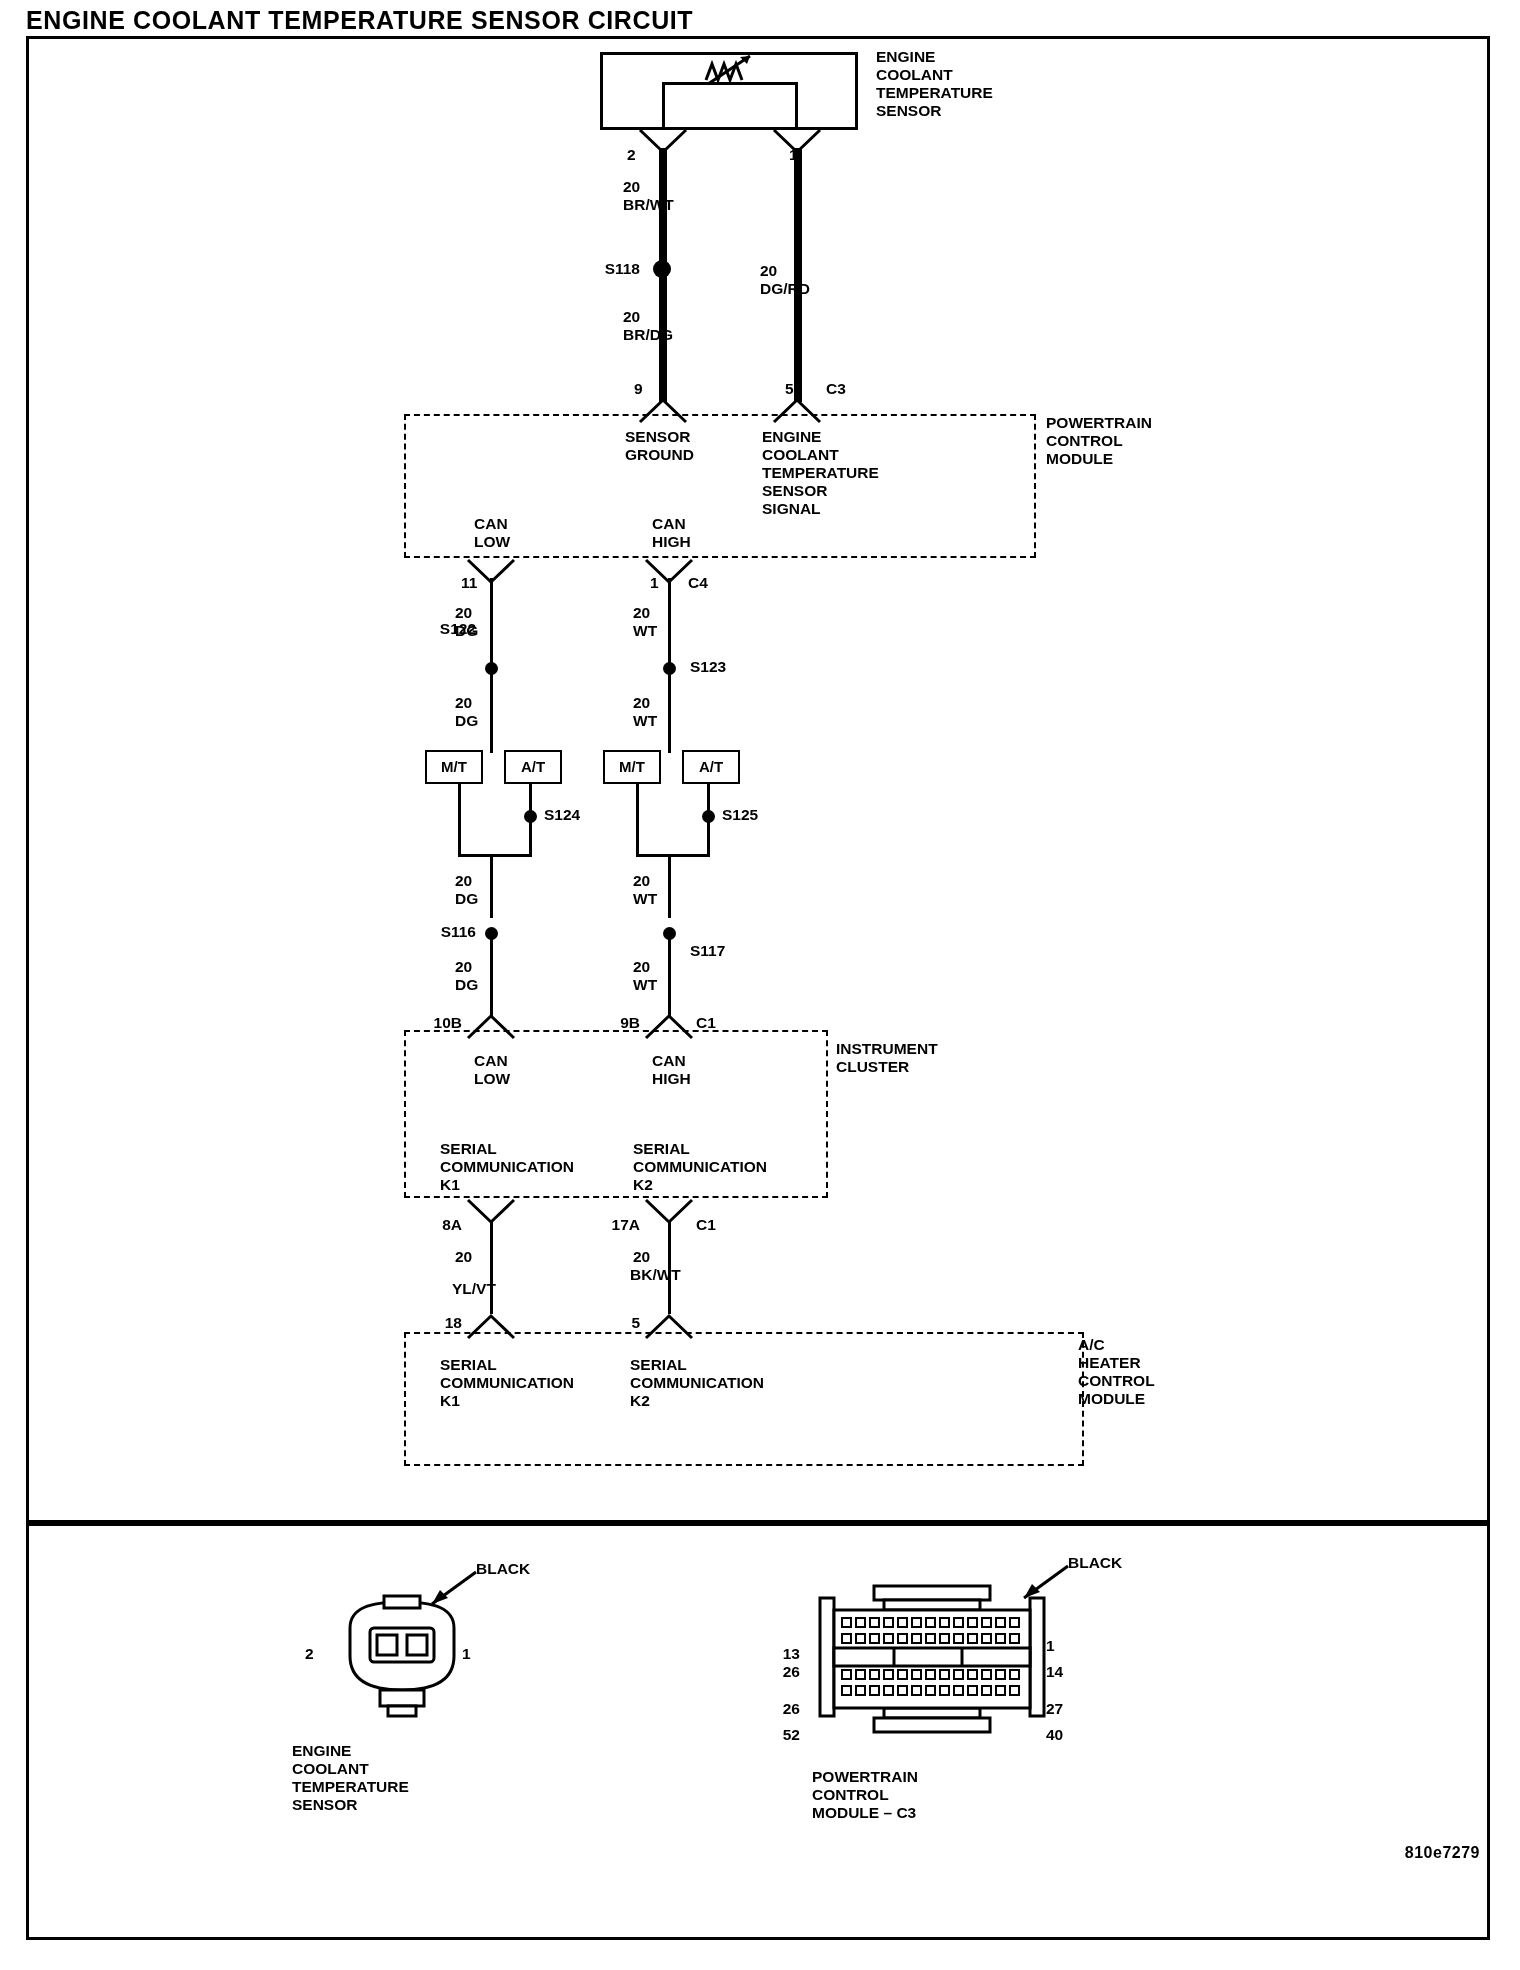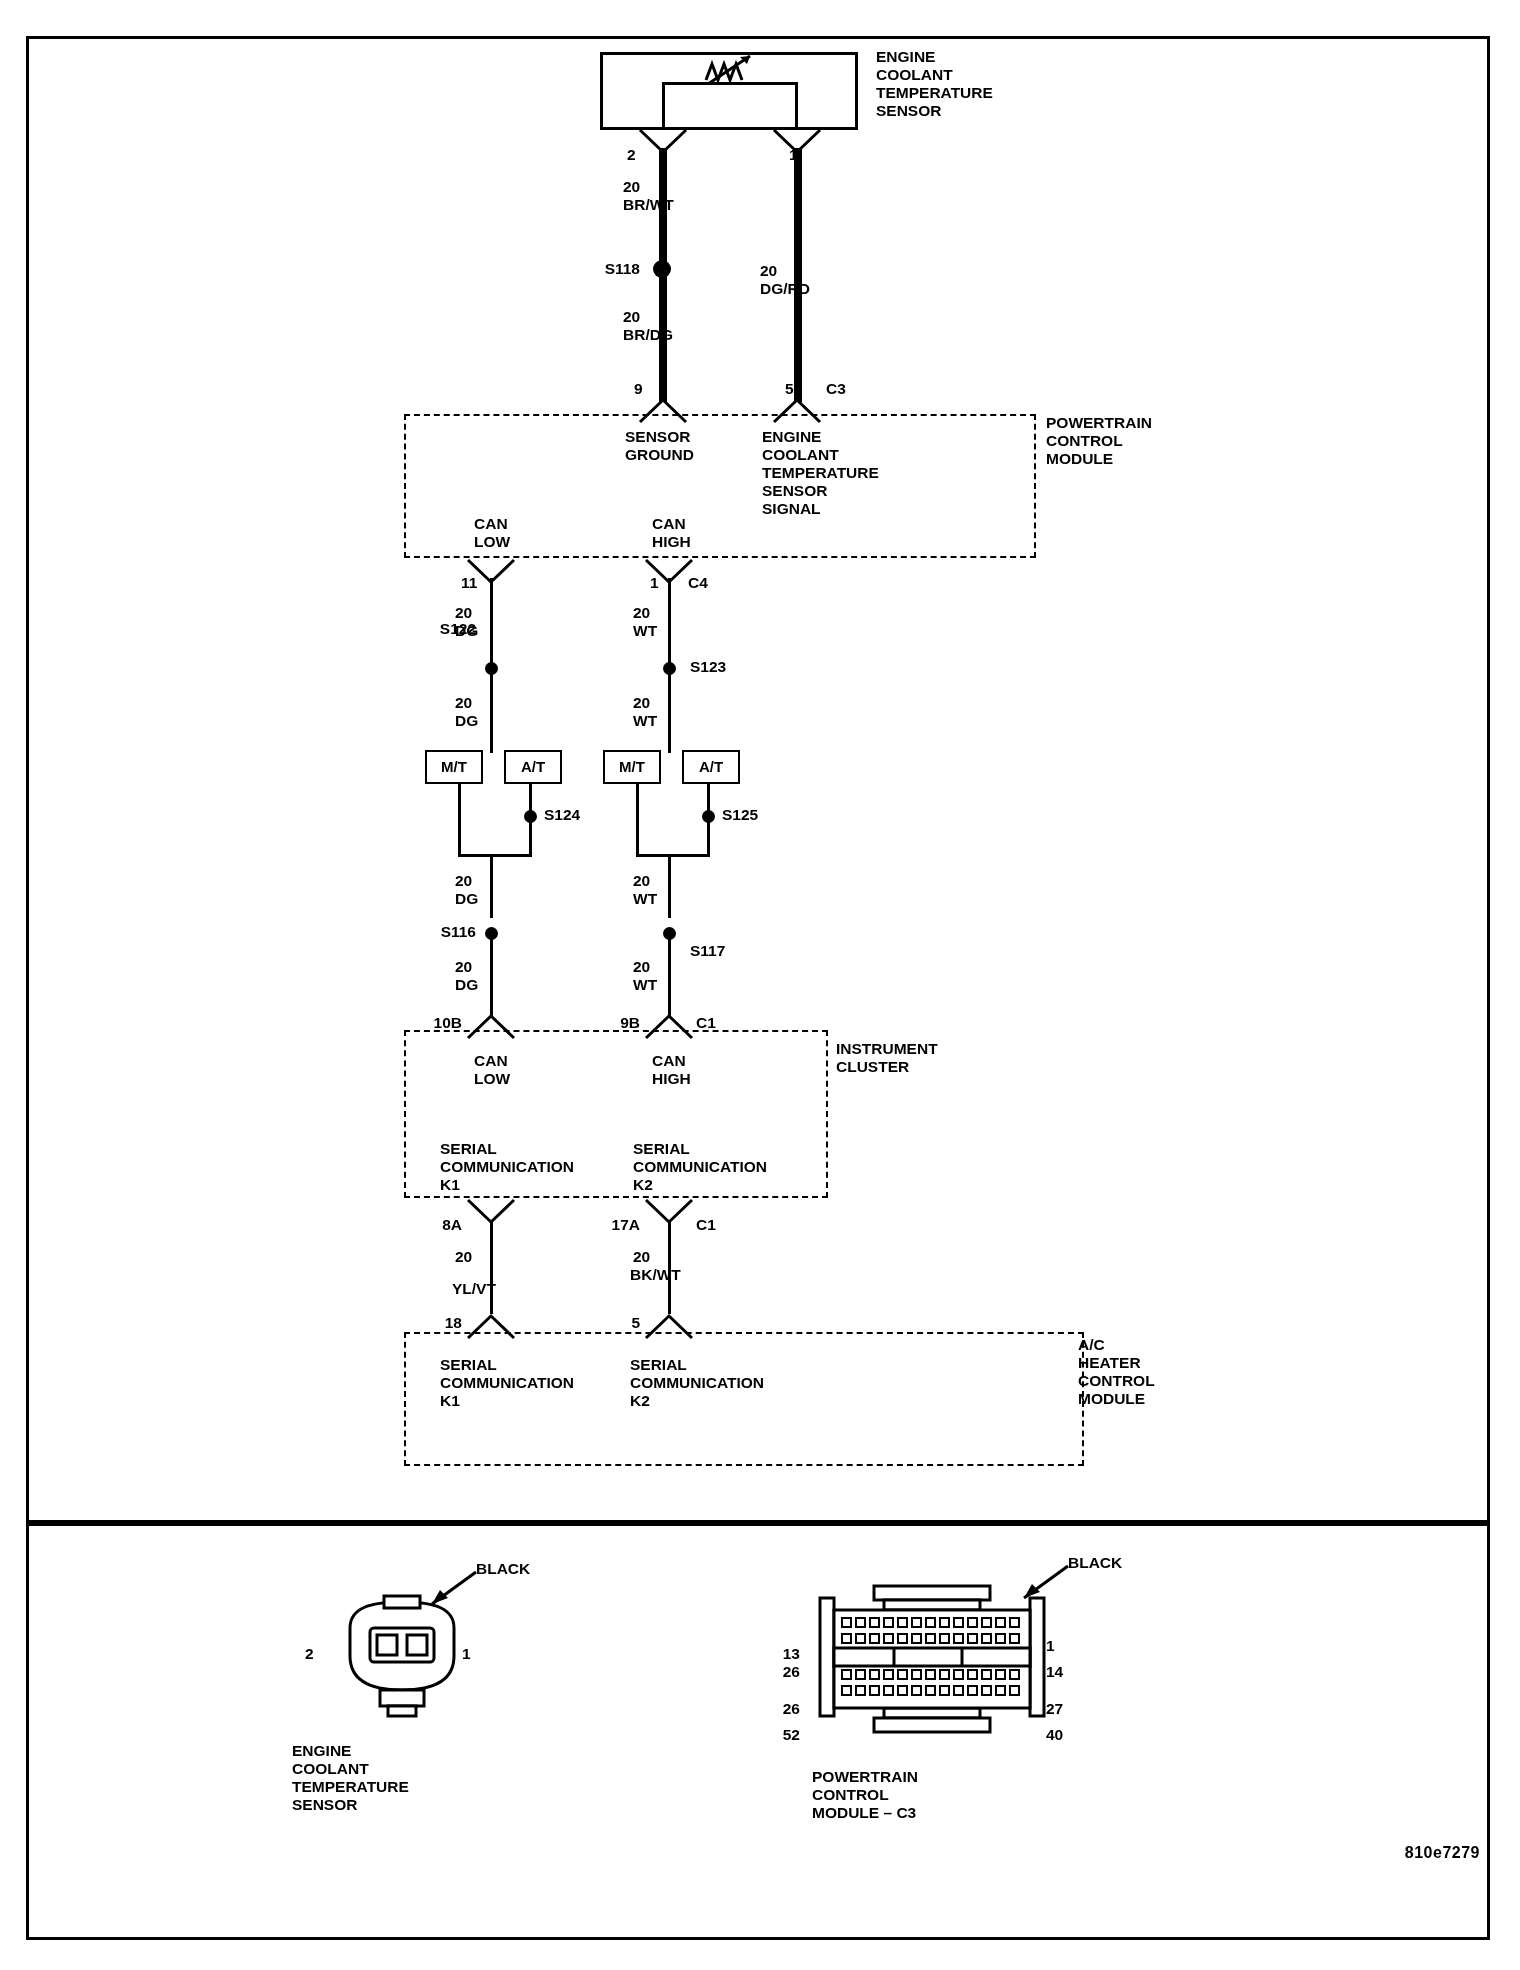--- a/index.html
+++ b/index.html
@@ -97,20 +97,21 @@
     font-weight: bold;
     letter-spacing: 0.5px;
     color: #000000;
   }
 </style>
 </head>
 <body>
 
 <div id="page">
 
+  <div id="title">ENGINE COOLANT TEMPERATURE SENSOR CIRCUIT</div>
   <div id="frame"></div>
   <div id="divider"></div>
 
   <div class="box" style="left:600px; top:52px; width:258px; height:78px;"></div>
 
   <div class="wire h" style="left:662px; top:82px; width:136px;"></div>
   <div class="wire v" style="left:662px; top:82px; height:46px;"></div>
   <div class="wire v" style="left:795px; top:82px; height:46px;"></div>
 
   <svg style="left:700px; top:50px; width:68px; height:40px;" viewBox="0 0 68 40">

